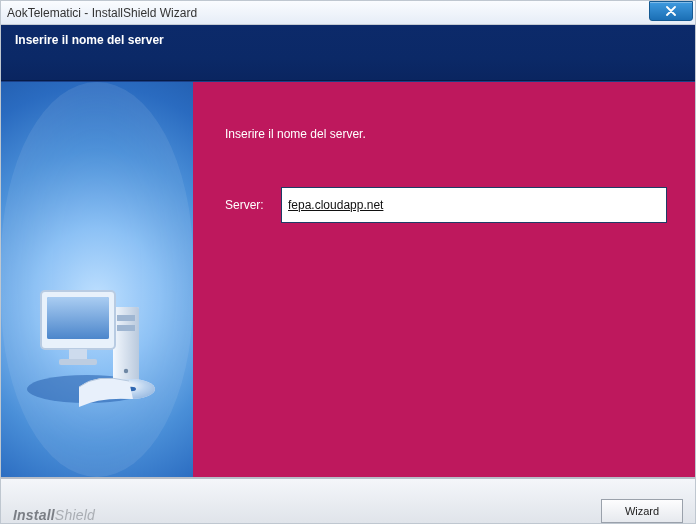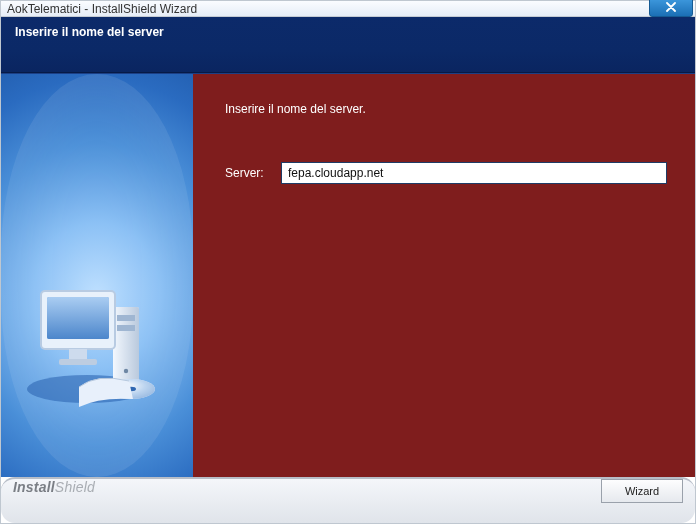--- a/index.html
+++ b/index.html
@@ -1,21 +1,21 @@
 <!DOCTYPE html>
 <html><head>
 <meta charset="utf-8">
 <style>
   * { box-sizing: border-box; margin: 0; padding: 0; }
   html, body { width: 696px; height: 524px; font-family: "Segoe UI", Tahoma, sans-serif; overflow: hidden; }
 
   .window { width: 696px; height: 524px; background: #fff; display: flex; flex-direction: column; border: 1px solid #bfc7d0; }
 
   
-  .titlebar { height: 16px; background: linear-gradient(#fafcff, #e6edf7); display: flex; align-items: center; padding: 0 0 0 6px; font-size: 12px; color: #333; border-bottom: 1px solid #c4cbd4; position: relative; }
+  .titlebar { height: 24px; background: linear-gradient(#fafcff, #e6edf7); display: flex; align-items: center; padding: 0 0 0 6px; font-size: 12px; color: #333; border-bottom: 1px solid #c4cbd4; position: relative; }
   .titlebar .spacer { flex: 1; }
   .close-btn { width: 44px; height: 20px; margin-right: 2px; margin-top: -3px; background: linear-gradient(#3f9adf, #1b6fb5); border: 1px solid #155a93; border-radius: 0 0 3px 3px; display: flex; align-items: center; justify-content: center; cursor: pointer; box-shadow: inset 0 1px 0 rgba(255,255,255,.35); }
   .close-btn svg { width: 10px; height: 10px; }
 
   
   .header { height: 56px; background: linear-gradient(#0c2a6a, #0b2967 60%, #0a2560); color: #fff; padding: 8px 14px 0; font-size: 12px; font-weight: bold; border-bottom: 1px solid #061a46; }
 
   
   .body { flex: 1; display: flex; border-top: 1px solid #1b3f86; }
 
@@ -28,30 +28,30 @@
   }
 
   .side-halo {
     position: absolute;
     pointer-events: none;
     inset: 0;
     border-radius: 50%/45%;
     box-shadow: inset 0 0 90px rgba(255,255,255,.15);
   }
 
-  .content { flex: 1; background: #7f1d1d; color: #fff; font-size: 12px; padding: 28px 28px 0 32px; position: relative; }
+  .content { flex: 1; background: #be185d; color: #fff; font-size: 12px; padding: 45px 28px 0 32px; position: relative; }
 
   .instr { margin-bottom: 46px; }
 
   .form-row { display: flex; align-items: center; }
   .label { width: 56px; }
-  .server-input { flex: 1; height: 22px; font: 12px Tahoma, sans-serif; padding: 2px 6px; border: 1px solid #1e3c66; background: #fff; color: #111; outline: none; }
+  .server-input { flex: 1; height: 36px; font: 12px Tahoma, sans-serif; padding: 2px 6px; border: 1px solid #1e3c66; background: #fff; color: #111; outline: none; text-decoration: underline; }
 
   
-  .footer { height: 46px; background: linear-gradient(#f4f6fa, #e0e4ea); border-top: 2px solid #b8bec8; display: flex; align-items: flex-start; padding: 0 12px; gap: 6px; border-radius: 14px; }
+  .footer { height: 46px; background: linear-gradient(#f4f6fa, #e0e4ea); border-top: 2px solid #b8bec8; display: flex; align-items: flex-end; padding: 0 12px; gap: 6px; }
   .brand { font-style: italic; font-weight: bold; font-size: 14px; color: #7a7e85; letter-spacing: .2px; }
   .brand .light { color: #a9adb3; font-weight: normal; }
   .footer .gap { flex: 1; }
   .btn { height: 24px; background: linear-gradient(#fdfdfe, #e6e9ee); border: 1px solid #9aa1ab; font: 11px Tahoma, sans-serif; padding: 0 12px; cursor: pointer; color: #222; min-width: 82px; }
   .btn .ul { text-decoration: underline; }
 
   
   .illus { position: absolute; left: 20px; bottom: 50px; width: 150px; height: 160px; pointer-events: none; }
 </style>
 </head>

